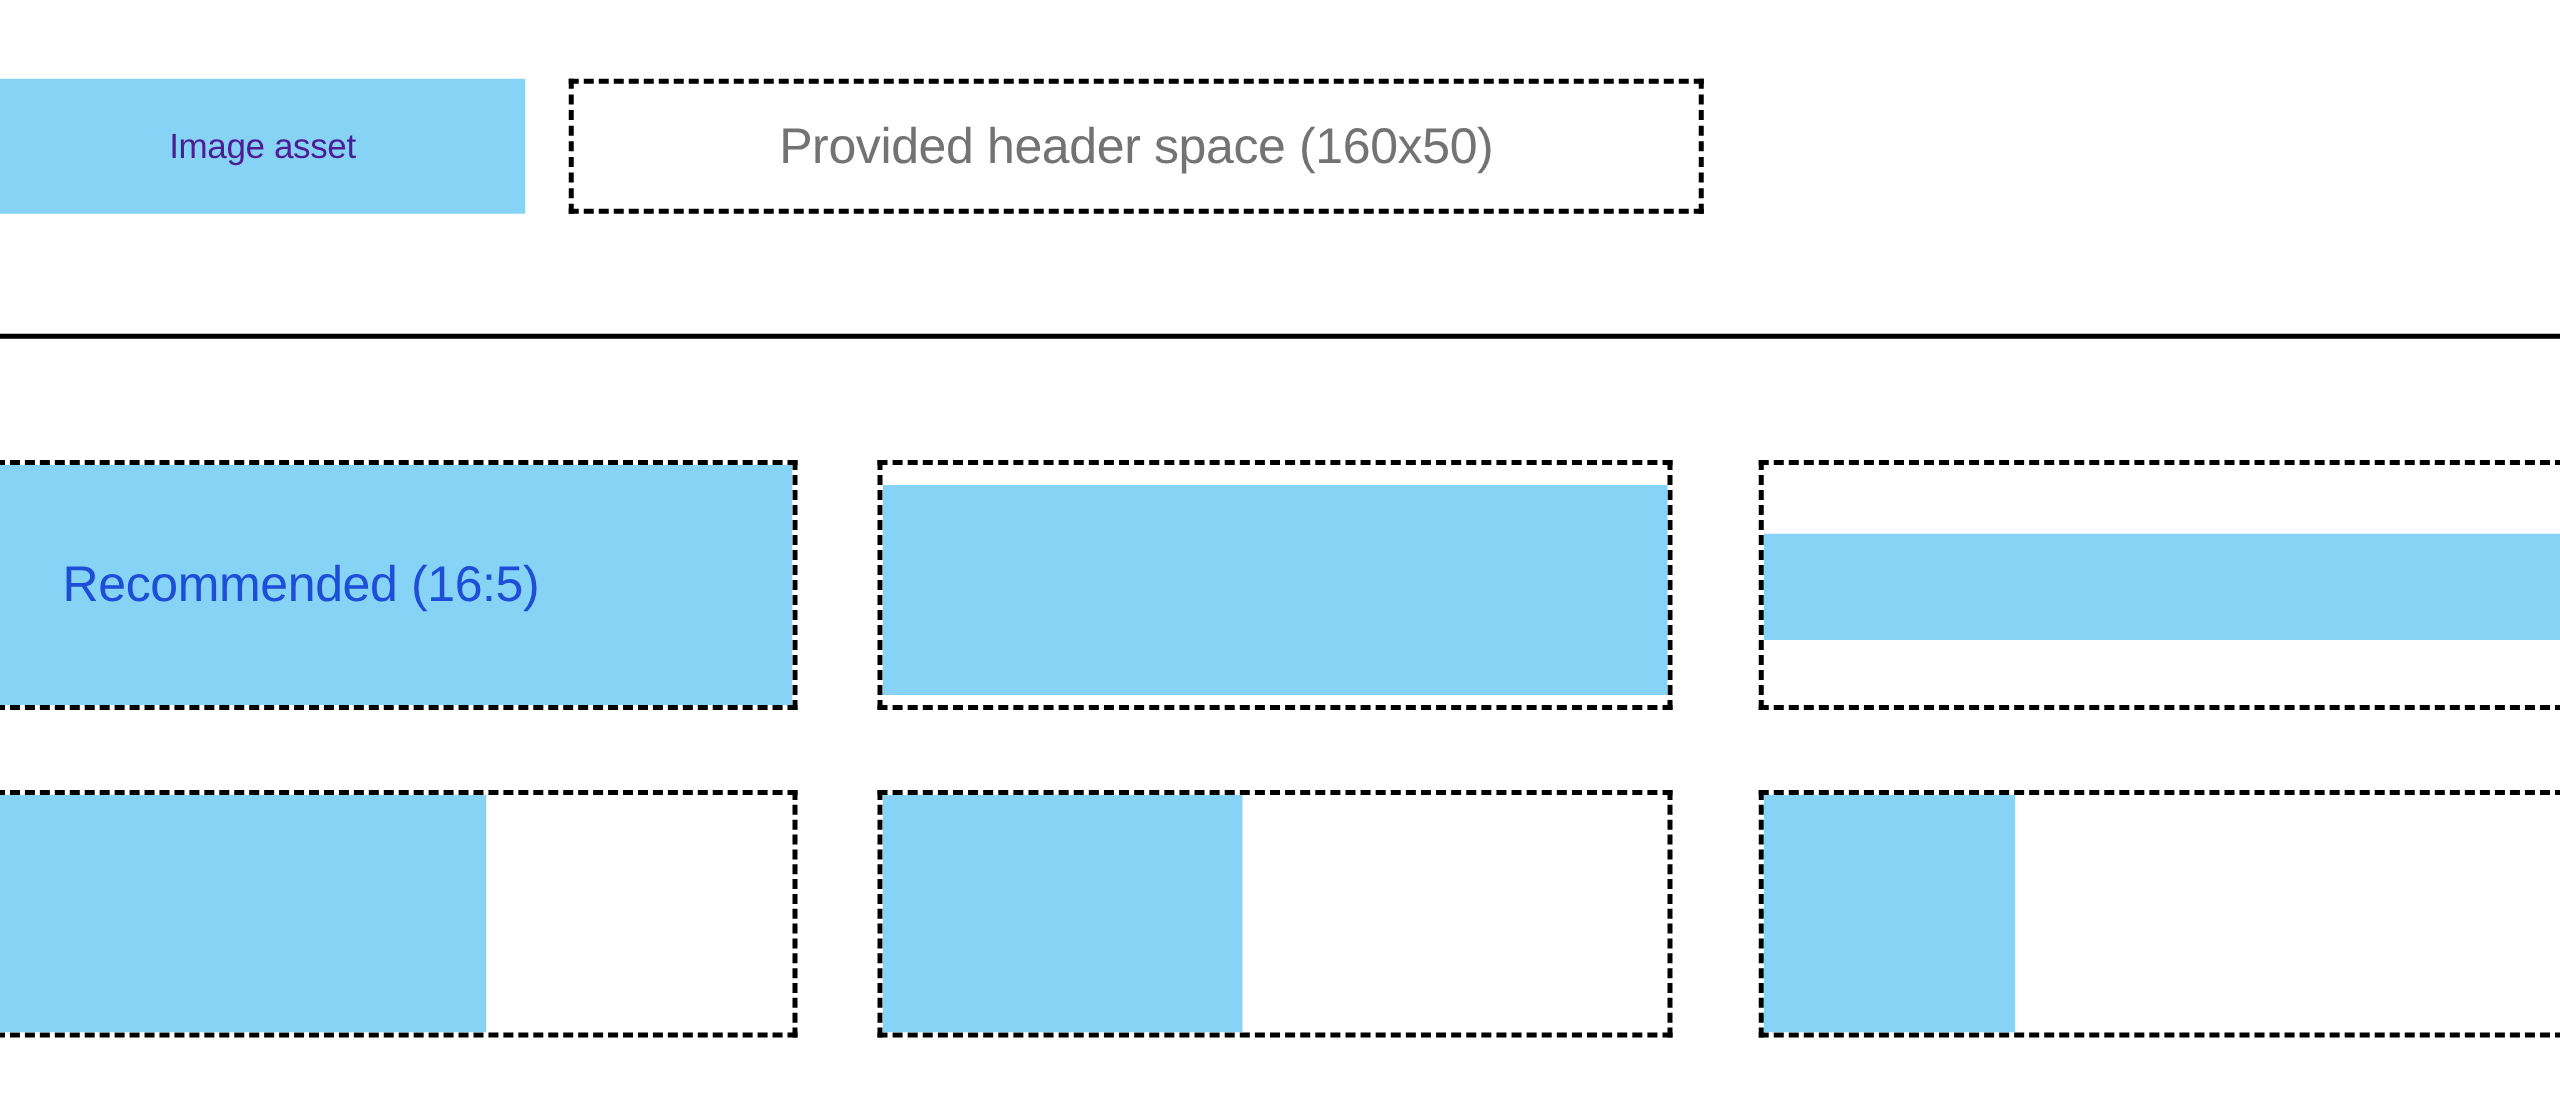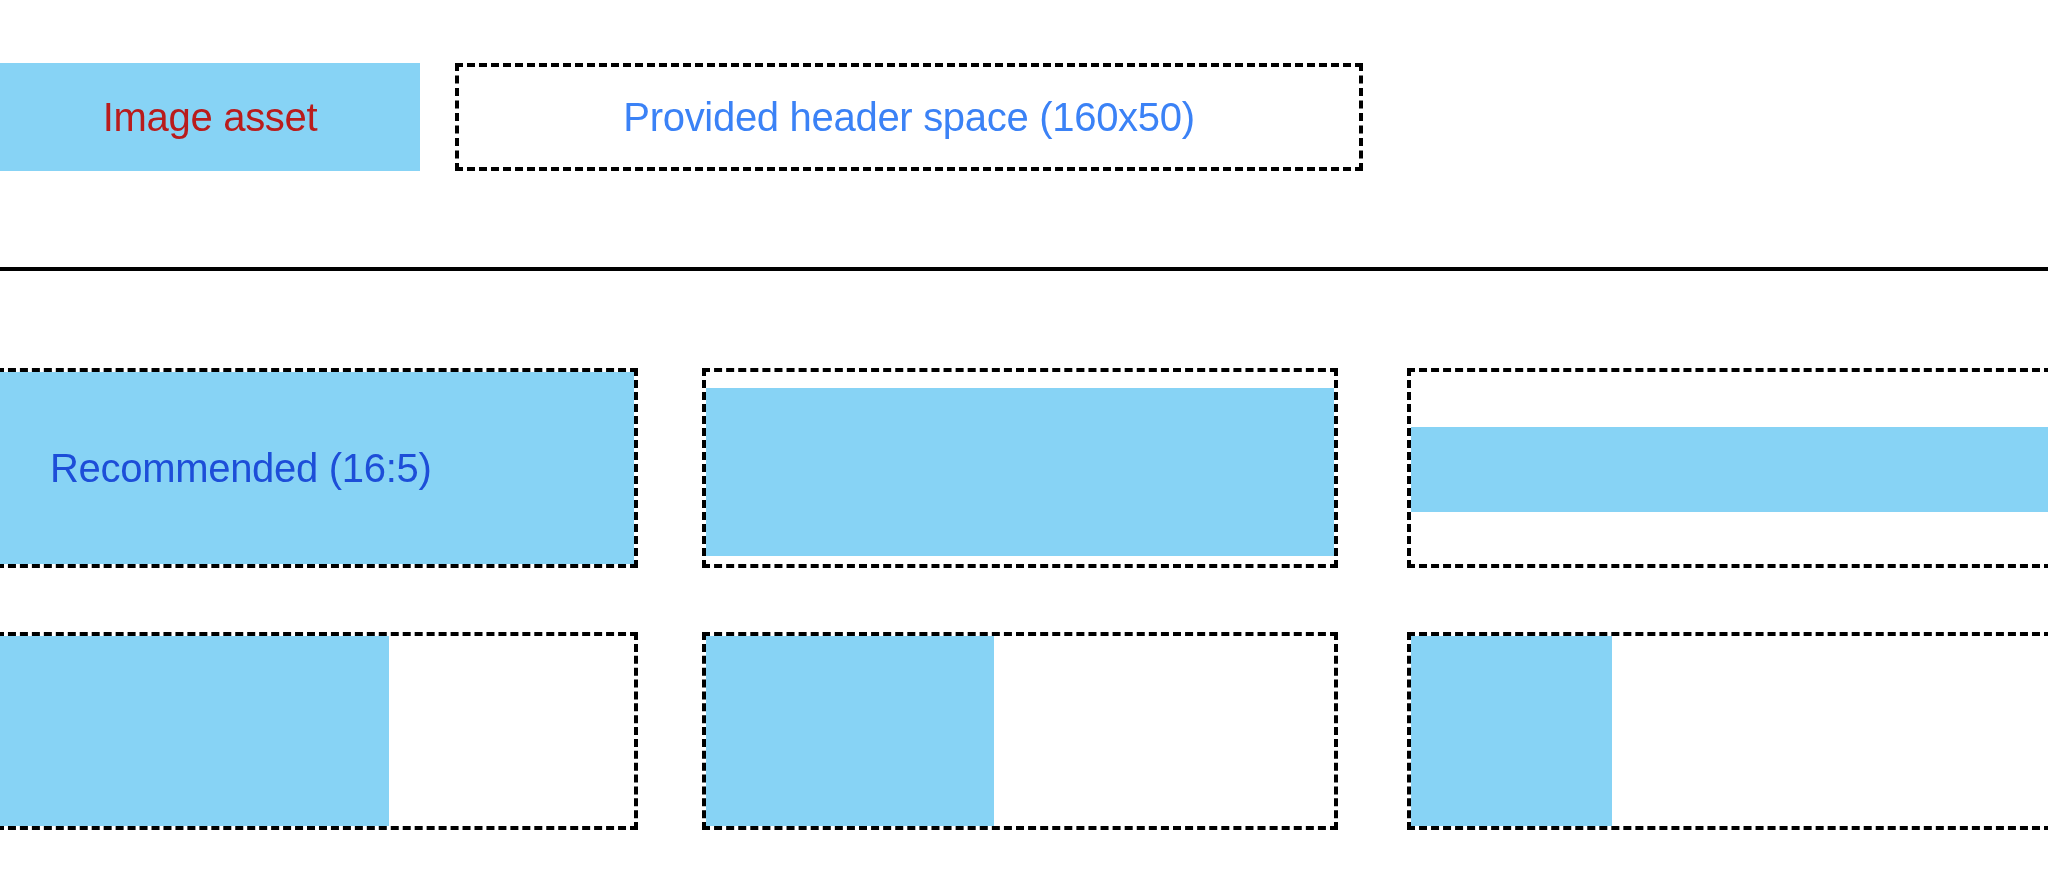--- a/index.html
+++ b/index.html
@@ -41,24 +41,24 @@
     width: 420px;
     height: 108px;
     background: #87d3f5;
     display: flex;
     align-items: center;
     justify-content: center;
     box-sizing: border-box;
   }
 
   .asset-swatch-label {
-    font-size: 40px;
+    font-size: 28px;
     line-height: 1;
     letter-spacing: -0.3px;
-    color: #b91c1c;
+    color: #4c1d95;
     white-space: nowrap;
   }
 
   .header-space-box {
     position: absolute;
     left: 455px;
     top: 63px;
     width: 908px;
     height: 108px;
     border: 4px dashed #000000;
@@ -66,21 +66,21 @@
     box-sizing: border-box;
     display: flex;
     align-items: center;
     justify-content: center;
   }
 
   .header-space-label {
     font-size: 40px;
     line-height: 1;
     letter-spacing: -0.3px;
-    color: #3b82f6;
+    color: #737373;
     white-space: nowrap;
   }
 
   .divider {
     position: absolute;
     left: 0;
     top: 267px;
     width: 2048px;
     height: 4px;
     background: #000000;

